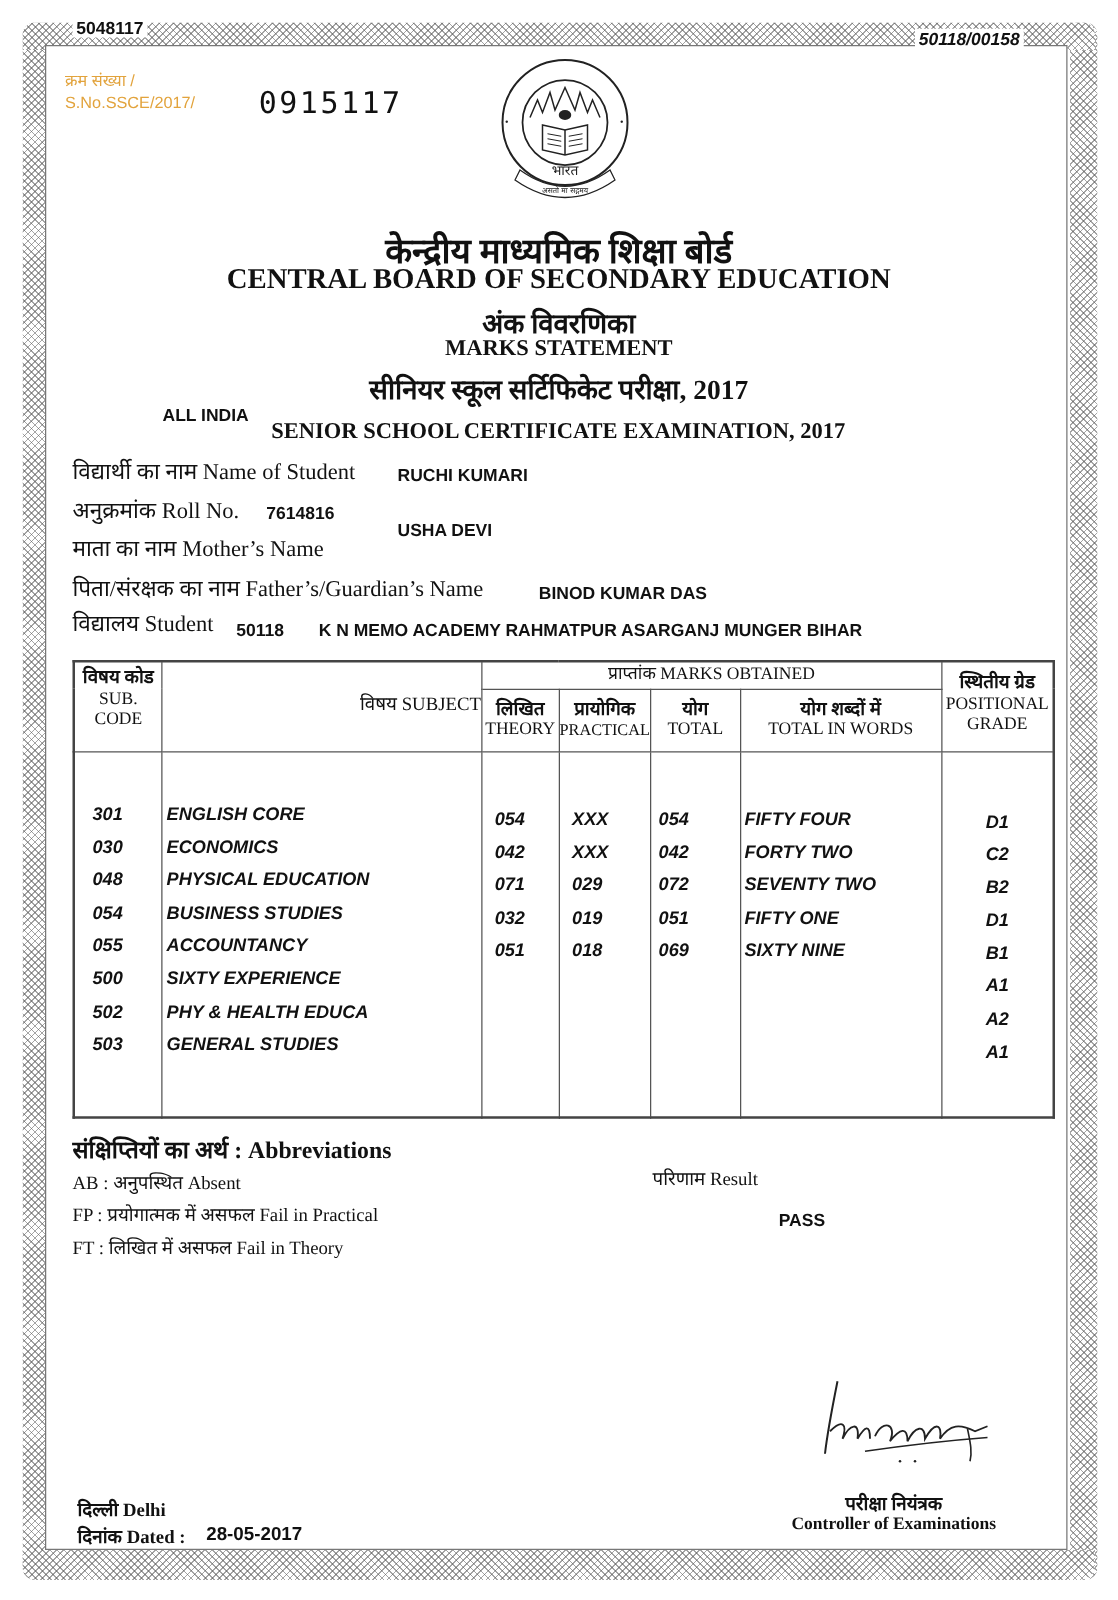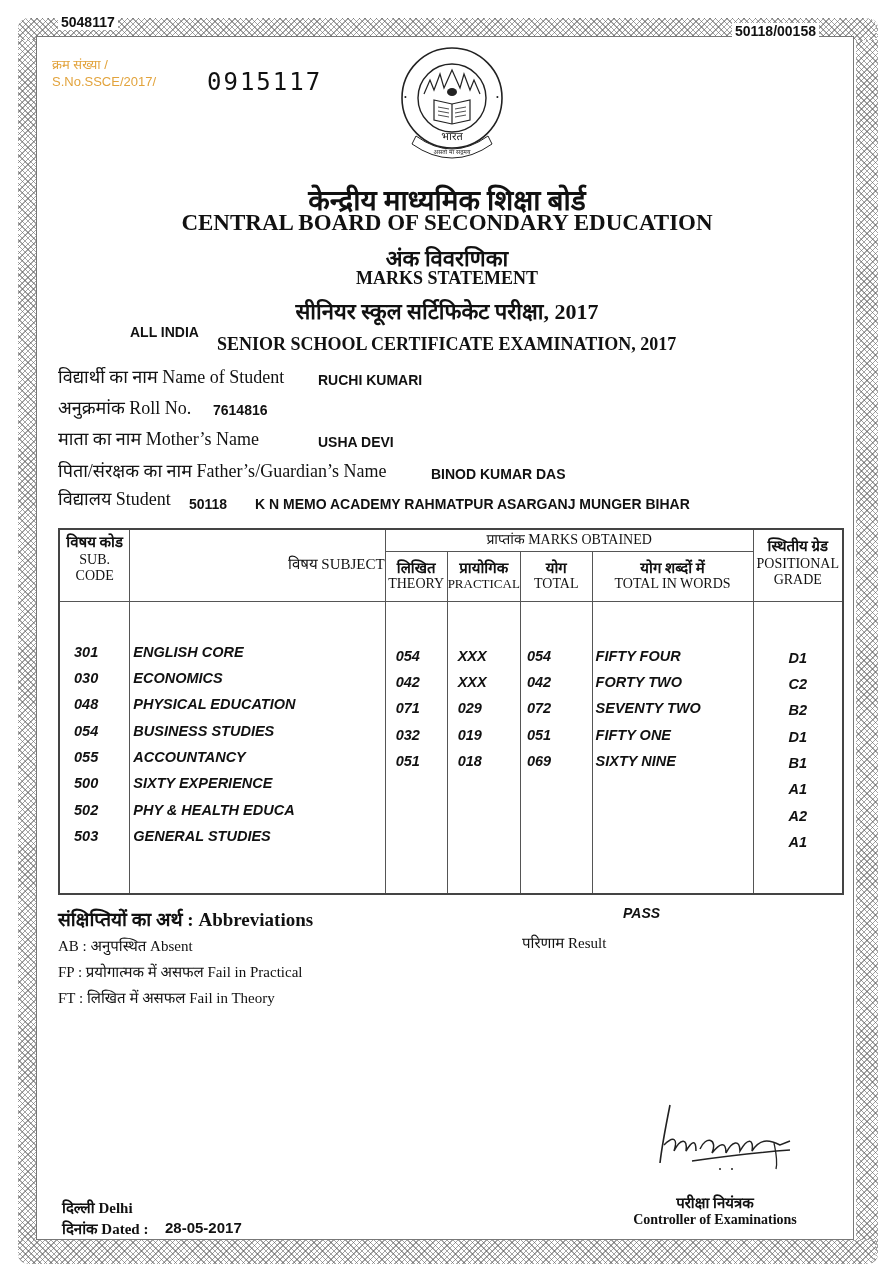--- a/index.html
+++ b/index.html
@@ -10,21 +10,21 @@
       repeating-linear-gradient(45deg, rgba(90,90,90,.55) 0 1px, transparent 1px 4px),
       repeating-linear-gradient(-45deg, rgba(90,90,90,.55) 0 1px, transparent 1px 4px); }
   .g-top { left:18px; top:18px; width:858px; height:22px; border-radius:10px 10px 0 0; }
   .g-bottom { left:18px; top:1240px; width:858px; height:24px; border-radius:0 0 12px 12px; }
   .g-left { left:18px; top:18px; width:20px; height:1246px; border-radius:10px 0 0 10px; }
   .g-right { left:856px; top:18px; width:22px; height:1246px; border-radius:0 10px 10px 0; }
   .inner { position:absolute; left:36px; top:36px; width:818px; height:1204px; background:#fff; border:1px solid #777; box-sizing:border-box; }
   .abs { position:absolute; white-space:nowrap; }
   .sans { font-family:"Liberation Sans", sans-serif; }
   .serial-top-left { left:58px; top:14px; font-size:14px; font-weight:bold; background:#fff; padding:0 3px; font-family:"Liberation Sans", sans-serif; }
-  .serial-top-right { left:732px; top:23px; font-size:14px; font-weight:bold; background:#fff; padding:0 3px; font-family:"Liberation Sans", sans-serif; }
+  .serial-top-right { left:732px; top:23px; font-size:14px; font-weight:bold; background:#fff; padding:0 3px; font-family:"Liberation Sans", sans-serif;font-style:italic; }
   .sno-label { left:52px; top:56px; font-size:13px; color:#e2a33c; line-height:17px; font-family:"Liberation Sans", sans-serif; }
   .sno-value { left:207px; top:68px; font-size:24px; letter-spacing:2px; font-family:"DejaVu Sans Mono", monospace; }
   .emblem { left:394px; top:44px; width:116px; height:116px; }
   .hdr { left:0; width:894px; text-align:center; }
   .h-hindi1 { top:180px; font-size:28px; font-weight:bold; }
   .h-eng1 { top:210px; font-size:23px; font-weight:bold; }
   .h-hindi2 { top:242px; font-size:22px; font-weight:bold; }
   .h-eng2 { top:268px; font-size:18px; font-weight:bold; }
   .h-hindi3 { top:295px; font-size:22px; font-weight:bold; }
   .h-allindia { left:130px; top:324px; font-size:14px; font-weight:bold; font-family:"Liberation Sans", sans-serif; }
@@ -33,21 +33,21 @@
   .field-value { font-size:14px; font-weight:bold; font-family:"Liberation Sans", sans-serif; }
   table.marks { position:absolute; left:58px; top:528px; width:786px; height:367px; border-collapse:collapse; border:2px solid #444; }
   table.marks th, table.marks td { border-left:1px solid #555; border-right:1px solid #555; padding:0; }
   table.marks thead th { border:1px solid #555; font-weight:normal; font-size:14px; line-height:16px; text-align:center; }
   .hi { font-size:15px; font-weight:bold; }
   .body-cell { vertical-align:top; font-family:"Liberation Sans", sans-serif; font-weight:bold; font-size:14.5px; }
   .cell-lines div { height:26.4px; line-height:26.4px;font-style:italic; }
   .abbr-title { left:58px; top:906px; font-size:19px; font-weight:bold; }
   .abbr { left:58px; font-size:15px; }
   .result-label { left:522px; top:932px; font-size:15px; }
-  .result-value { left:623px; top:905px; font-size:14px; font-weight:bold; font-family:"Liberation Sans", sans-serif;font-style:italic; }
+  .result-value { left:623px; top:968px; font-size:14px; font-weight:bold; font-family:"Liberation Sans", sans-serif; }
   .foot { font-size:15px; font-weight:bold; }
   .sig { left:640px; top:1095px; width:160px; height:80px; }
 </style>
 </head>
 <body>
 
 <div class="frame">
   <div class="guilloche g-left"></div>
   <div class="guilloche g-right"></div>
   <div class="guilloche g-top"></div>
@@ -96,21 +96,21 @@
 <div class="abs h-allindia">ALL INDIA</div>
 <div class="abs h-eng3">SENIOR SCHOOL CERTIFICATE EXAMINATION, 2017</div>
 
 <div class="abs field-label" style="left:58px;top:364px;">विद्यार्थी का नाम Name of Student</div>
 <div class="abs field-value" style="left:318px;top:372px;">RUCHI KUMARI</div>
 
 <div class="abs field-label" style="left:58px;top:395px;">अनुक्रमांक Roll No.</div>
 <div class="abs field-value" style="left:213px;top:402px;">7614816</div>
 
 <div class="abs field-label" style="left:58px;top:426px;">माता का नाम Mother’s Name</div>
-<div class="abs field-value" style="left:318px;top:434px;">USHA DEVI</div>
+<div class="abs field-value" style="left:318px;top:416px;">USHA DEVI</div>
 
 <div class="abs field-label" style="left:58px;top:458px;">पिता/संरक्षक का नाम Father’s/Guardian’s Name</div>
 <div class="abs field-value" style="left:431px;top:466px;">BINOD KUMAR DAS</div>
 
 <div class="abs field-label" style="left:58px;top:486px;">विद्यालय Student</div>
 <div class="abs field-value" style="left:189px;top:496px;">50118</div>
 <div class="abs field-value" style="left:255px;top:496px;">K N MEMO ACADEMY RAHMATPUR ASARGANJ MUNGER BIHAR</div>
 
 <table class="marks">
   <colgroup>

